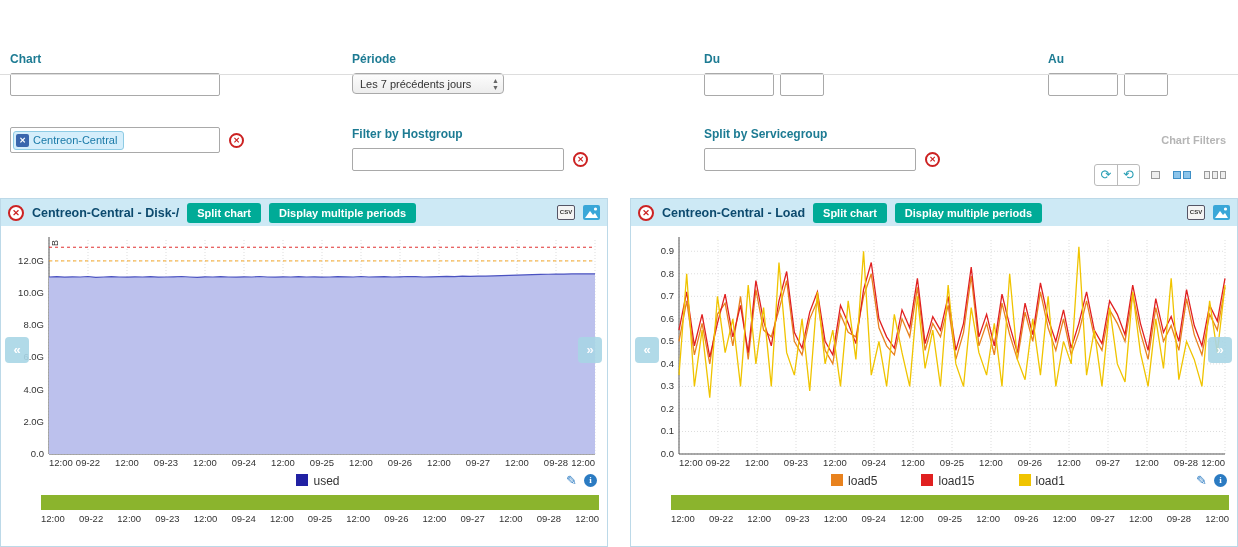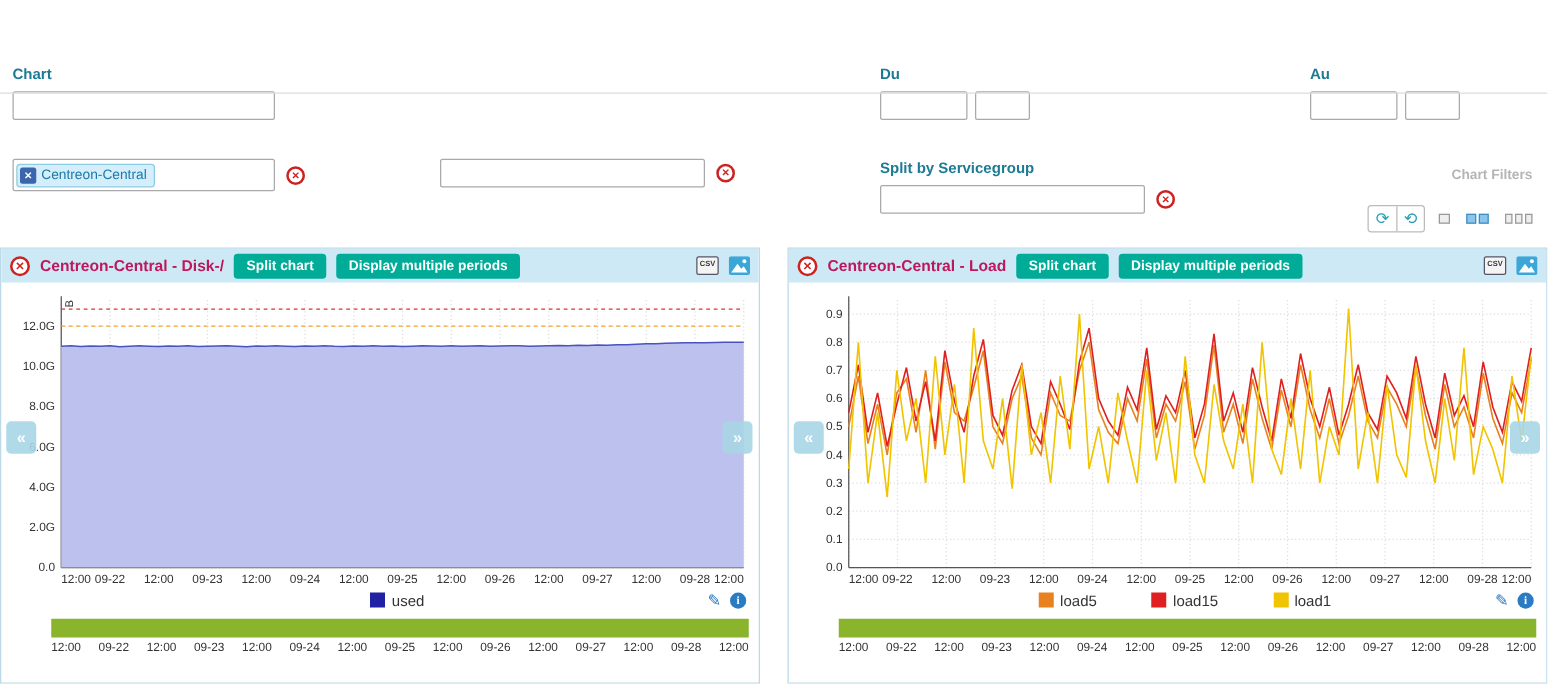--- a/index.html
+++ b/index.html
@@ -36,21 +36,21 @@
   .sq1 { width:9px; height:8px; }
   .sq2 { width:8px; height:8px; }
   .sq3 { width:6px; height:8px; }
 
   
   .charts-row { display:flex; gap:22px; }
   .panel { position:relative; width:608px; height:349px; border:1px solid #bcd9e8; background:#fff; overflow:hidden; }
   .panel-header { height:27px; background:#cde9f5; display:flex; align-items:center; padding:0 7px; gap:8px; }
   .close-chart { width:16px; height:16px; border:2px solid #cc2222; border-radius:50%; color:#cc2222;
     font-size:9px; line-height:12px; text-align:center; font-weight:bold; background:#fff; cursor:pointer; flex:none; }
-  .panel-title { color:#be185d; font-weight:bold; font-size:12.5px; white-space:nowrap; }
+  .panel-title { color:#0c4a6e; font-weight:bold; font-size:12.5px; white-space:nowrap; }
   .teal-btn { background:#00ab97; color:#fff; font-weight:bold; font-size:11px; border:none; border-radius:3px;
     padding:4px 10px; cursor:pointer; white-space:nowrap; }
   .header-spacer { flex:1; }
   .csv-icon { width:18px; height:15px; border:1px solid #556; border-radius:2px; background:#f4f4f4;
     font-size:6px; font-weight:bold; color:#333; text-align:center; line-height:13px; cursor:pointer; }
   .img-icon { cursor:pointer; display:block; }
   .chart-svg { display:block; margin:4px 0 0 2px; }
   .legend-row { height:22px; display:flex; justify-content:center; align-items:center; gap:16px; font-size:12px; color:#333; position:relative; }
   .legend-item { display:flex; align-items:flex-start; gap:5px;margin-left:28px; }
   .legend-sq { width:12px; height:12px; display:inline-block; }
@@ -65,20 +65,27 @@
   .bar-ticks { display:flex; justify-content:space-between; margin:3px 8px 0 40px; font-size:9.5px; color:#333; overflow:hidden; white-space:nowrap; }
 </style>
 </head>
 <body>
 
 <div class="filters-row1">
   <div class="fgroup" style="left:10px;">
     <span class="flabel">Chart</span>
     <input class="txt w210" value="" style="">
   </div>
+  <div class="fgroup" style="left:352px;">
+    <span class="flabel">Période</span>
+    <div class="selectbox">
+      <span>Les 7 précédents jours</span>
+      <span class="arrows">▲<br>▼</span>
+    </div>
+  </div>
   <div class="fgroup" style="left:704px;">
     <span class="flabel">Du</span>
     <div class="inline-inputs">
       <input class="txt w70" value="" style="">
       <input class="txt w44" value="" style="">
     </div>
   </div>
   <div class="fgroup" style="left:1048px;">
     <span class="flabel">Au</span>
     <div class="inline-inputs">
@@ -91,20 +98,21 @@
 <div class="filters-row2">
   <div class="fgroup" style="left:10px;">
     <span class="host-box">
       <span class="chip">
         <span class="chip-x">✕</span>
         <span>Centreon-Central</span>
       </span>
     </span><span class="clear-x">✕</span>
   </div>
   <div class="fgroup" style="left:352px;">
+    <span class="flabel">Filter by Hostgroup</span>
     <input class="txt w212" style="vertical-align: middle;" value=""><span class="clear-x">✕</span>
   </div>
   <div class="fgroup" style="left:704px;">
     <span class="flabel">Split by Servicegroup</span>
     <input class="txt w212" style="vertical-align: middle;" value=""><span class="clear-x">✕</span>
   </div>
   <span class="section-label">Chart Filters</span>
 </div>
 
 <div class="view-toolbar">

